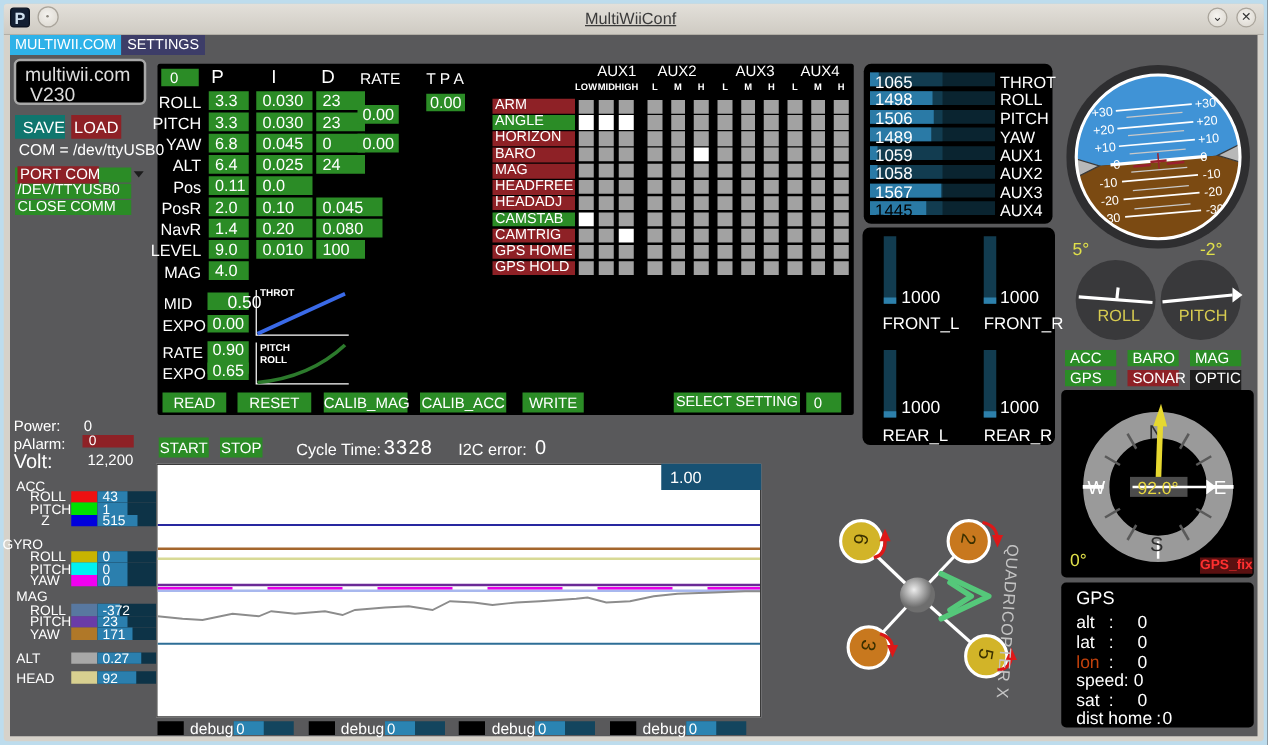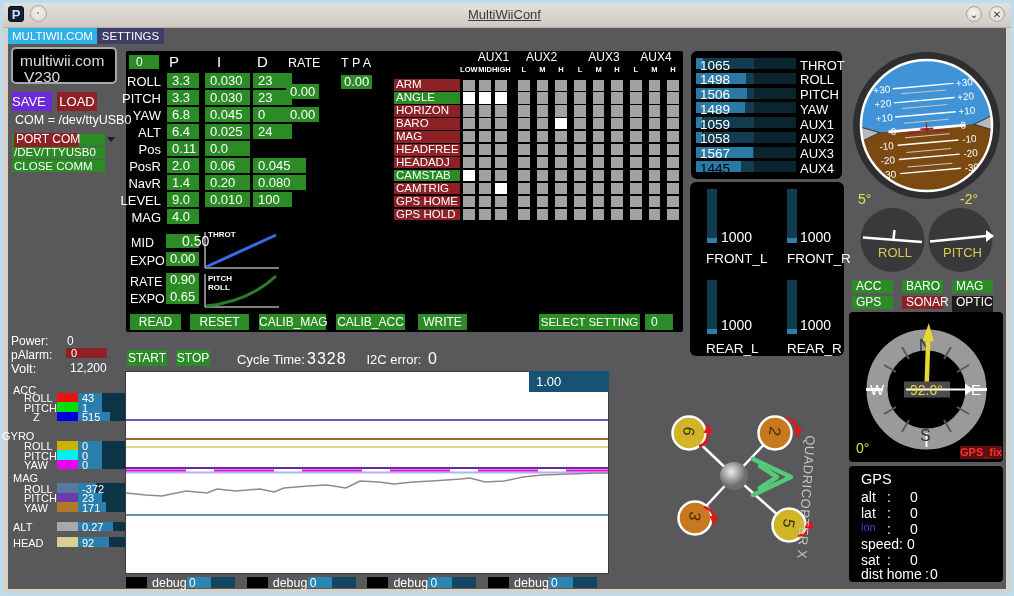--- a/index.html
+++ b/index.html
@@ -14,21 +14,21 @@
 <div class="abs" style="left:37px;top:12px;width:2px;height:2px;white-space:nowrap;background:#8a857c;border-radius:50%;"></div>
 <div class="abs" style="left:468px;top:8px;font-size:13px;color:#3b3b3b;white-space:nowrap;line-height:1;text-decoration:underline;">MultiWiiConf</div>
 <div class="abs" style="left:966px;top:6px;width:16px;height:16px;white-space:nowrap;background:radial-gradient(circle at 45% 40%, #f6f4f0, #d8d4cc);border-radius:50%;border:1px solid #a9a49b;color:#333;font-size:10px;text-align:center;line-height:15px;">⌄</div>
 <div class="abs" style="left:989px;top:6px;width:16px;height:16px;white-space:nowrap;background:radial-gradient(circle at 45% 40%, #f6f4f0, #d8d4cc);border-radius:50%;border:1px solid #a9a49b;color:#333;font-size:10px;text-align:center;line-height:15px;">✕</div>
 <div class="abs" style="left:8px;top:28px;width:998px;height:561px;white-space:nowrap;background:#59595b;"></div>
 <div class="abs" style="left:8px;top:28px;width:89px;height:16px;white-space:nowrap;background:#2eb2e8;color:#fff;font-size:11.5px;line-height:16px;text-align:center;">MULTIWII.COM</div>
 <div class="abs" style="left:97px;top:28px;width:67px;height:16px;white-space:nowrap;background:#3d3d68;color:#fff;font-size:11.5px;line-height:16px;text-align:center;">SETTINGS</div>
 <div class="abs" style="left:11px;top:47px;width:106px;height:37px;white-space:nowrap;background:#000;border:2px solid #a8a8a8;border-radius:5px;"></div>
 <div class="abs" style="left:20px;top:53px;font-size:15.5px;color:#dcdcdc;white-space:nowrap;line-height:1;">multiwii.com</div>
 <div class="abs" style="left:24px;top:69px;font-size:15.5px;color:#dcdcdc;white-space:nowrap;line-height:1;">V230</div>
-<div class="abs" style="left:12px;top:92px;width:40px;height:19px;white-space:nowrap;background:#6d28d9;color:#fff;font-size:13px;text-align:left;line-height:19px;">SAVE</div>
+<div class="abs" style="left:12px;top:92px;width:40px;height:19px;white-space:nowrap;background:#0f766e;color:#fff;font-size:13px;text-align:right;line-height:19px;">SAVE</div>
 <div class="abs" style="left:57px;top:92px;width:40px;height:19px;white-space:nowrap;background:#8e2126;color:#fff;font-size:13px;text-align:center;line-height:19px;">LOAD</div>
 <div class="abs" style="left:15px;top:114px;font-size:12.5px;color:#fff;white-space:nowrap;line-height:1;z-index:5;">COM = /dev/ttyUSB0</div>
 <div class="abs" style="left:12px;top:133.5px;width:93px;height:12.5px;white-space:nowrap;background:#2b8c26;"></div>
 <div class="abs" style="left:14px;top:133px;width:65px;height:13.5px;white-space:nowrap;background:#8e2126;color:#fff;font-size:12px;line-height:13px;padding-left:2px;">PORT COM</div>
 <div class="abs" style="left:107px;top:137px;width:0;height:0;border-left:4px solid transparent;border-right:4px solid transparent;border-top:5px solid #1c1c1c;"></div>
 <div class="abs" style="left:12px;top:147px;width:93px;height:12px;white-space:nowrap;background:#2b8c26;color:#fff;font-size:11.5px;line-height:11px;padding-left:2px;">/DEV/TTYUSB0</div>
 <div class="abs" style="left:12px;top:160px;width:93px;height:12px;white-space:nowrap;background:#2b8c26;color:#fff;font-size:11.5px;line-height:12px;padding-left:2px;">CLOSE COMM</div>
 <div class="abs" style="left:126px;top:51px;width:557px;height:281px;white-space:nowrap;background:#000;border-radius:2px;"></div>
 <div class="abs" style="left:129px;top:55px;width:30px;height:14px;white-space:nowrap;background:#2b8c26;color:#fff;font-size:12px;line-height:14px;padding-left:7px;">0</div>
 <div class="abs" style="left:169px;top:54px;font-size:15px;color:#fff;white-space:nowrap;line-height:1;">P</div>
@@ -50,21 +50,21 @@
 <div class="abs" style="left:253px;top:107px;width:39px;height:15px;white-space:nowrap;background:#2b8c26;color:#fff;font-size:13px;line-height:15px;padding-left:5px;">0</div>
 <div class="abs" style="left:100px;top:126px;width:61px;text-align:right;font-size:13px;color:#fff;line-height:1;white-space:nowrap;">ALT</div>
 <div class="abs" style="left:167px;top:124px;width:32px;height:15px;white-space:nowrap;background:#2b8c26;color:#fff;font-size:13px;line-height:15px;padding-left:5px;">6.4</div>
 <div class="abs" style="left:205px;top:124px;width:45px;height:15px;white-space:nowrap;background:#2b8c26;color:#fff;font-size:13px;line-height:15px;padding-left:5px;">0.025</div>
 <div class="abs" style="left:253px;top:124px;width:39px;height:15px;white-space:nowrap;background:#2b8c26;color:#fff;font-size:13px;line-height:15px;padding-left:5px;">24</div>
 <div class="abs" style="left:100px;top:143px;width:61px;text-align:right;font-size:13px;color:#fff;line-height:1;white-space:nowrap;">Pos</div>
 <div class="abs" style="left:167px;top:141px;width:32px;height:15px;white-space:nowrap;background:#2b8c26;color:#fff;font-size:13px;line-height:15px;padding-left:5px;">0.11</div>
 <div class="abs" style="left:205px;top:141px;width:45px;height:15px;white-space:nowrap;background:#2b8c26;color:#fff;font-size:13px;line-height:15px;padding-left:5px;">0.0</div>
 <div class="abs" style="left:100px;top:160px;width:61px;text-align:right;font-size:13px;color:#fff;line-height:1;white-space:nowrap;">PosR</div>
 <div class="abs" style="left:167px;top:158px;width:32px;height:15px;white-space:nowrap;background:#2b8c26;color:#fff;font-size:13px;line-height:15px;padding-left:5px;">2.0</div>
-<div class="abs" style="left:205px;top:158px;width:45px;height:15px;white-space:nowrap;background:#2b8c26;color:#fff;font-size:13px;line-height:15px;padding-left:5px;">0.06</div>
+<div class="abs" style="left:205px;top:158px;width:45px;height:15px;white-space:nowrap;background:#2b8c26;color:#fff;font-size:13px;line-height:15px;padding-left:5px;">0.10</div>
 <div class="abs" style="left:253px;top:158px;width:53px;height:15px;white-space:nowrap;background:#2b8c26;color:#fff;font-size:13px;line-height:15px;padding-left:5px;">0.045</div>
 <div class="abs" style="left:100px;top:177px;width:61px;text-align:right;font-size:13px;color:#fff;line-height:1;white-space:nowrap;">NavR</div>
 <div class="abs" style="left:167px;top:175px;width:32px;height:15px;white-space:nowrap;background:#2b8c26;color:#fff;font-size:13px;line-height:15px;padding-left:5px;">1.4</div>
 <div class="abs" style="left:205px;top:175px;width:45px;height:15px;white-space:nowrap;background:#2b8c26;color:#fff;font-size:13px;line-height:15px;padding-left:5px;">0.20</div>
 <div class="abs" style="left:253px;top:175px;width:53px;height:15px;white-space:nowrap;background:#2b8c26;color:#fff;font-size:13px;line-height:15px;padding-left:5px;">0.080</div>
 <div class="abs" style="left:100px;top:194px;width:61px;text-align:right;font-size:13px;color:#fff;line-height:1;white-space:nowrap;">LEVEL</div>
 <div class="abs" style="left:167px;top:192px;width:32px;height:15px;white-space:nowrap;background:#2b8c26;color:#fff;font-size:13px;line-height:15px;padding-left:5px;">9.0</div>
 <div class="abs" style="left:205px;top:192px;width:45px;height:15px;white-space:nowrap;background:#2b8c26;color:#fff;font-size:13px;line-height:15px;padding-left:5px;">0.010</div>
 <div class="abs" style="left:253px;top:192px;width:39px;height:15px;white-space:nowrap;background:#2b8c26;color:#fff;font-size:13px;line-height:15px;padding-left:5px;">100</div>
 <div class="abs" style="left:100px;top:211px;width:61px;text-align:right;font-size:13px;color:#fff;line-height:1;white-space:nowrap;">MAG</div>
@@ -252,21 +252,21 @@
 <div class="abs" style="left:574.2px;top:208.8px;width:11.7px;height:11.2px;white-space:nowrap;background:#a2a2a2;"></div>
 <div class="abs" style="left:592.7px;top:208.8px;width:11.7px;height:11.2px;white-space:nowrap;background:#a2a2a2;"></div>
 <div class="abs" style="left:611.2px;top:208.8px;width:11.7px;height:11.2px;white-space:nowrap;background:#a2a2a2;"></div>
 <div class="abs" style="left:630px;top:208.8px;width:11.7px;height:11.2px;white-space:nowrap;background:#a2a2a2;"></div>
 <div class="abs" style="left:648.5px;top:208.8px;width:11.7px;height:11.2px;white-space:nowrap;background:#a2a2a2;"></div>
 <div class="abs" style="left:667px;top:208.8px;width:11.7px;height:11.2px;white-space:nowrap;background:#a2a2a2;"></div>
 <div class="abs" style="left:11px;top:335px;font-size:12px;color:#fff;white-space:nowrap;line-height:1;">Power:</div>
 <div class="abs" style="left:67px;top:335px;font-size:12px;color:#fff;white-space:nowrap;line-height:1;">0</div>
 <div class="abs" style="left:11px;top:348.5px;font-size:12px;color:#fff;white-space:nowrap;line-height:1;">pAlarm:</div>
 <div class="abs" style="left:66px;top:347.5px;width:41px;height:10.5px;white-space:nowrap;background:#8e2126;color:#fff;font-size:11px;line-height:10.5px;padding-left:5px;">0</div>
-<div class="abs" style="left:11px;top:362px;font-size:13px;color:#fff;white-space:nowrap;line-height:1;">Volt:</div>
+<div class="abs" style="left:11px;top:362px;font-size:16px;color:#fff;white-space:nowrap;line-height:1;">Volt:</div>
 <div class="abs" style="left:70px;top:362px;font-size:12px;color:#fff;white-space:nowrap;line-height:1;">12,200</div>
 <div class="abs" style="left:127px;top:349.5px;width:40px;height:16.5px;white-space:nowrap;background:#2b8c26;color:#fff;font-size:12px;line-height:16.5px;text-align:center;">START</div>
 <div class="abs" style="left:176px;top:349.5px;width:34px;height:16.5px;white-space:nowrap;background:#2b8c26;color:#fff;font-size:12px;line-height:16.5px;text-align:center;">STOP</div>
 <div class="abs" style="left:237px;top:352.5px;font-size:13px;color:#fff;white-space:nowrap;line-height:1;">Cycle Time:</div>
 <div class="abs" style="left:307px;top:350.5px;font-size:16px;color:#fff;white-space:nowrap;line-height:1;letter-spacing:1px;">3328</div>
 <div class="abs" style="left:366.5px;top:352.5px;font-size:13px;color:#fff;white-space:nowrap;line-height:1;">I2C error:</div>
 <div class="abs" style="left:428px;top:350.5px;font-size:16px;color:#fff;white-space:nowrap;line-height:1;">0</div>
 <div class="abs" style="left:13px;top:385px;font-size:11px;color:#fff;white-space:nowrap;line-height:1;">ACC</div>
 <div class="abs" style="left:24px;top:393.1px;font-size:11px;color:#fff;white-space:nowrap;line-height:1;">ROLL</div>
 <div class="abs" style="left:56.5px;top:392.6px;width:21px;height:9.5px;white-space:nowrap;background:#ee1111;"></div>
@@ -523,21 +523,21 @@
 <div class="abs" style="left:856px;top:441px;font-size:14px;color:#e0e04a;white-space:nowrap;line-height:1;">0°</div>
 <div class="abs" style="left:960px;top:446px;width:42px;height:13px;white-space:nowrap;background:#5a1010;color:#ff3030;font-size:11px;font-weight:bold;line-height:13px;text-align:center;">GPS_fix</div>
 <div class="abs" style="left:849px;top:466px;width:154px;height:116px;white-space:nowrap;background:#000;border-radius:4px;"></div>
 <div class="abs" style="left:861px;top:472px;font-size:14.5px;color:#fff;white-space:nowrap;line-height:1;">GPS</div>
 <div class="abs" style="left:861px;top:490px;font-size:14px;color:#fff;white-space:nowrap;line-height:1;">alt</div>
 <div class="abs" style="left:887px;top:490px;font-size:14px;color:#fff;white-space:nowrap;line-height:1;">:</div>
 <div class="abs" style="left:910px;top:490px;font-size:14px;color:#fff;white-space:nowrap;line-height:1;">0</div>
 <div class="abs" style="left:861px;top:506px;font-size:14px;color:#fff;white-space:nowrap;line-height:1;">lat</div>
 <div class="abs" style="left:887px;top:506px;font-size:14px;color:#fff;white-space:nowrap;line-height:1;">:</div>
 <div class="abs" style="left:910px;top:506px;font-size:14px;color:#fff;white-space:nowrap;line-height:1;">0</div>
-<div class="abs" style="left:861px;top:521.5px;font-size:11px;color:#6d28d9;white-space:nowrap;line-height:1;">lon</div>
+<div class="abs" style="left:861px;top:521.5px;font-size:14px;color:#c2410c;white-space:nowrap;line-height:1;">lon</div>
 <div class="abs" style="left:887px;top:521.5px;font-size:14px;color:#fff;white-space:nowrap;line-height:1;">:</div>
 <div class="abs" style="left:910px;top:521.5px;font-size:14px;color:#fff;white-space:nowrap;line-height:1;">0</div>
 <div class="abs" style="left:861px;top:537px;font-size:14px;color:#fff;white-space:nowrap;line-height:1;">speed</div>
 <div class="abs" style="left:899px;top:537px;font-size:14px;color:#fff;white-space:nowrap;line-height:1;">:</div>
 <div class="abs" style="left:907px;top:537px;font-size:14px;color:#fff;white-space:nowrap;line-height:1;">0</div>
 <div class="abs" style="left:861px;top:552.5px;font-size:14px;color:#fff;white-space:nowrap;line-height:1;">sat</div>
 <div class="abs" style="left:887px;top:552.5px;font-size:14px;color:#fff;white-space:nowrap;line-height:1;">:</div>
 <div class="abs" style="left:910px;top:552.5px;font-size:14px;color:#fff;white-space:nowrap;line-height:1;">0</div>
 <div class="abs" style="left:861px;top:567px;font-size:14px;color:#fff;white-space:nowrap;line-height:1;">dist home</div>
 <div class="abs" style="left:925px;top:567px;font-size:14px;color:#fff;white-space:nowrap;line-height:1;">:</div>

